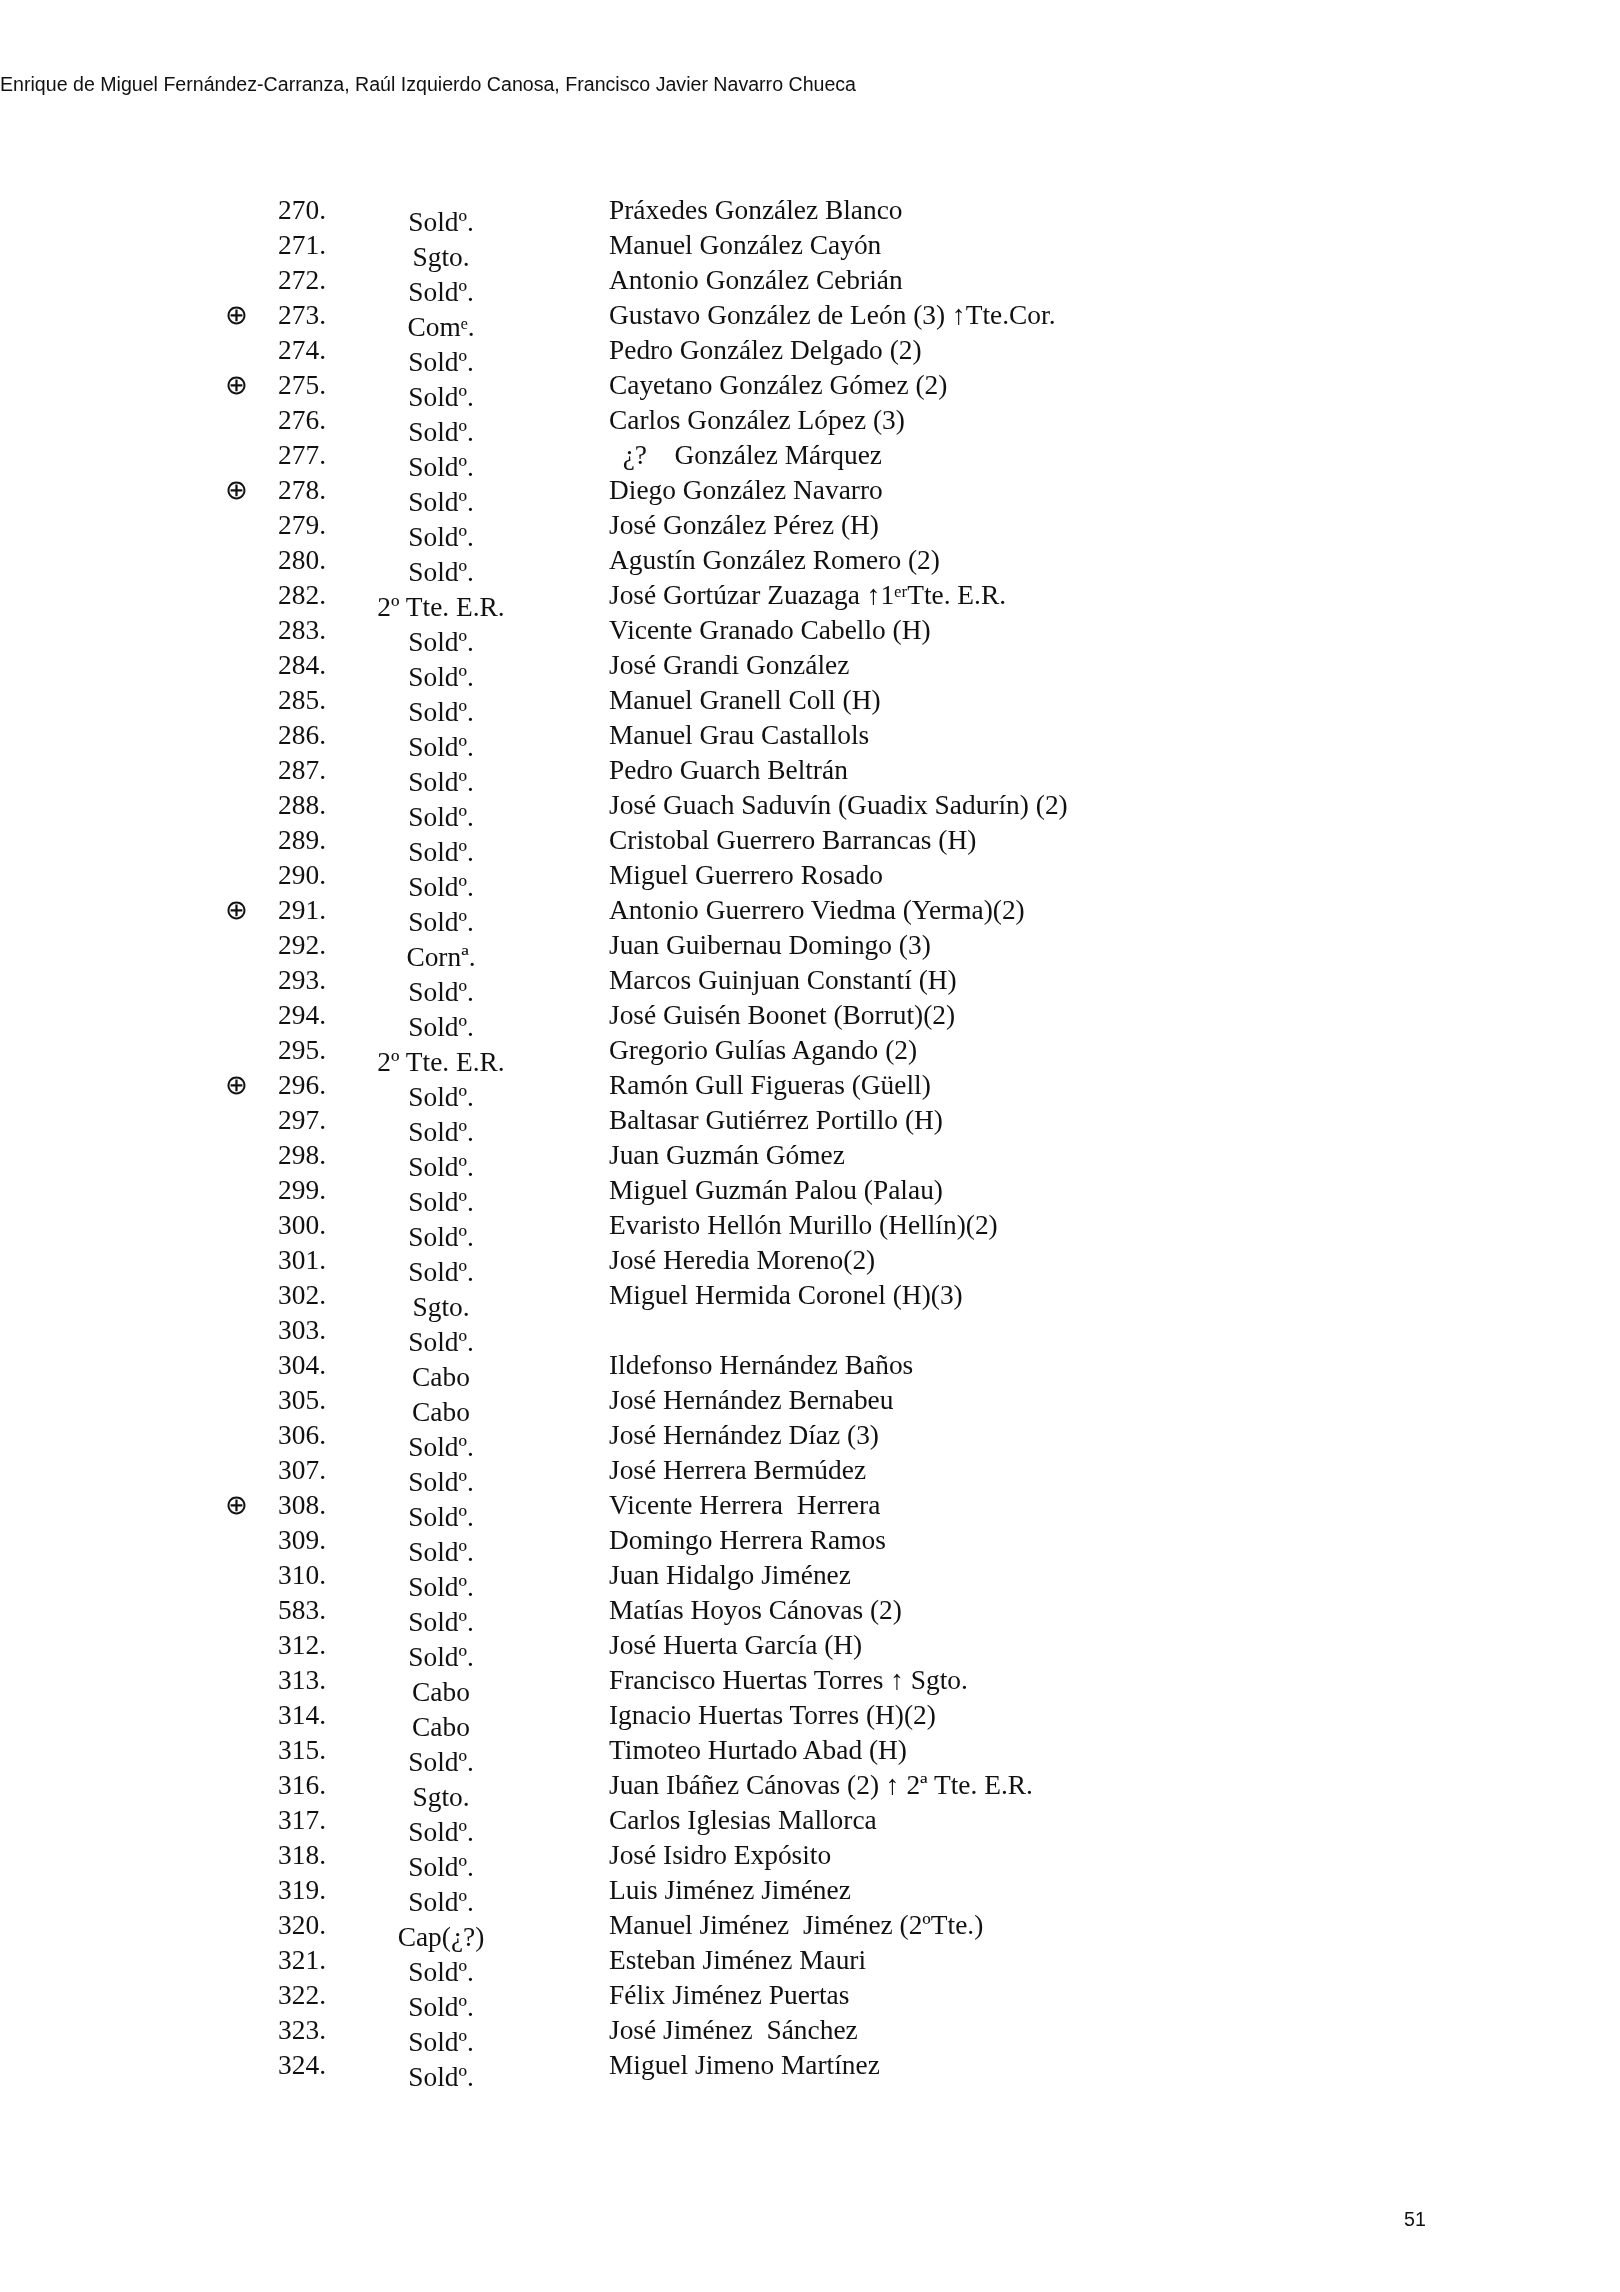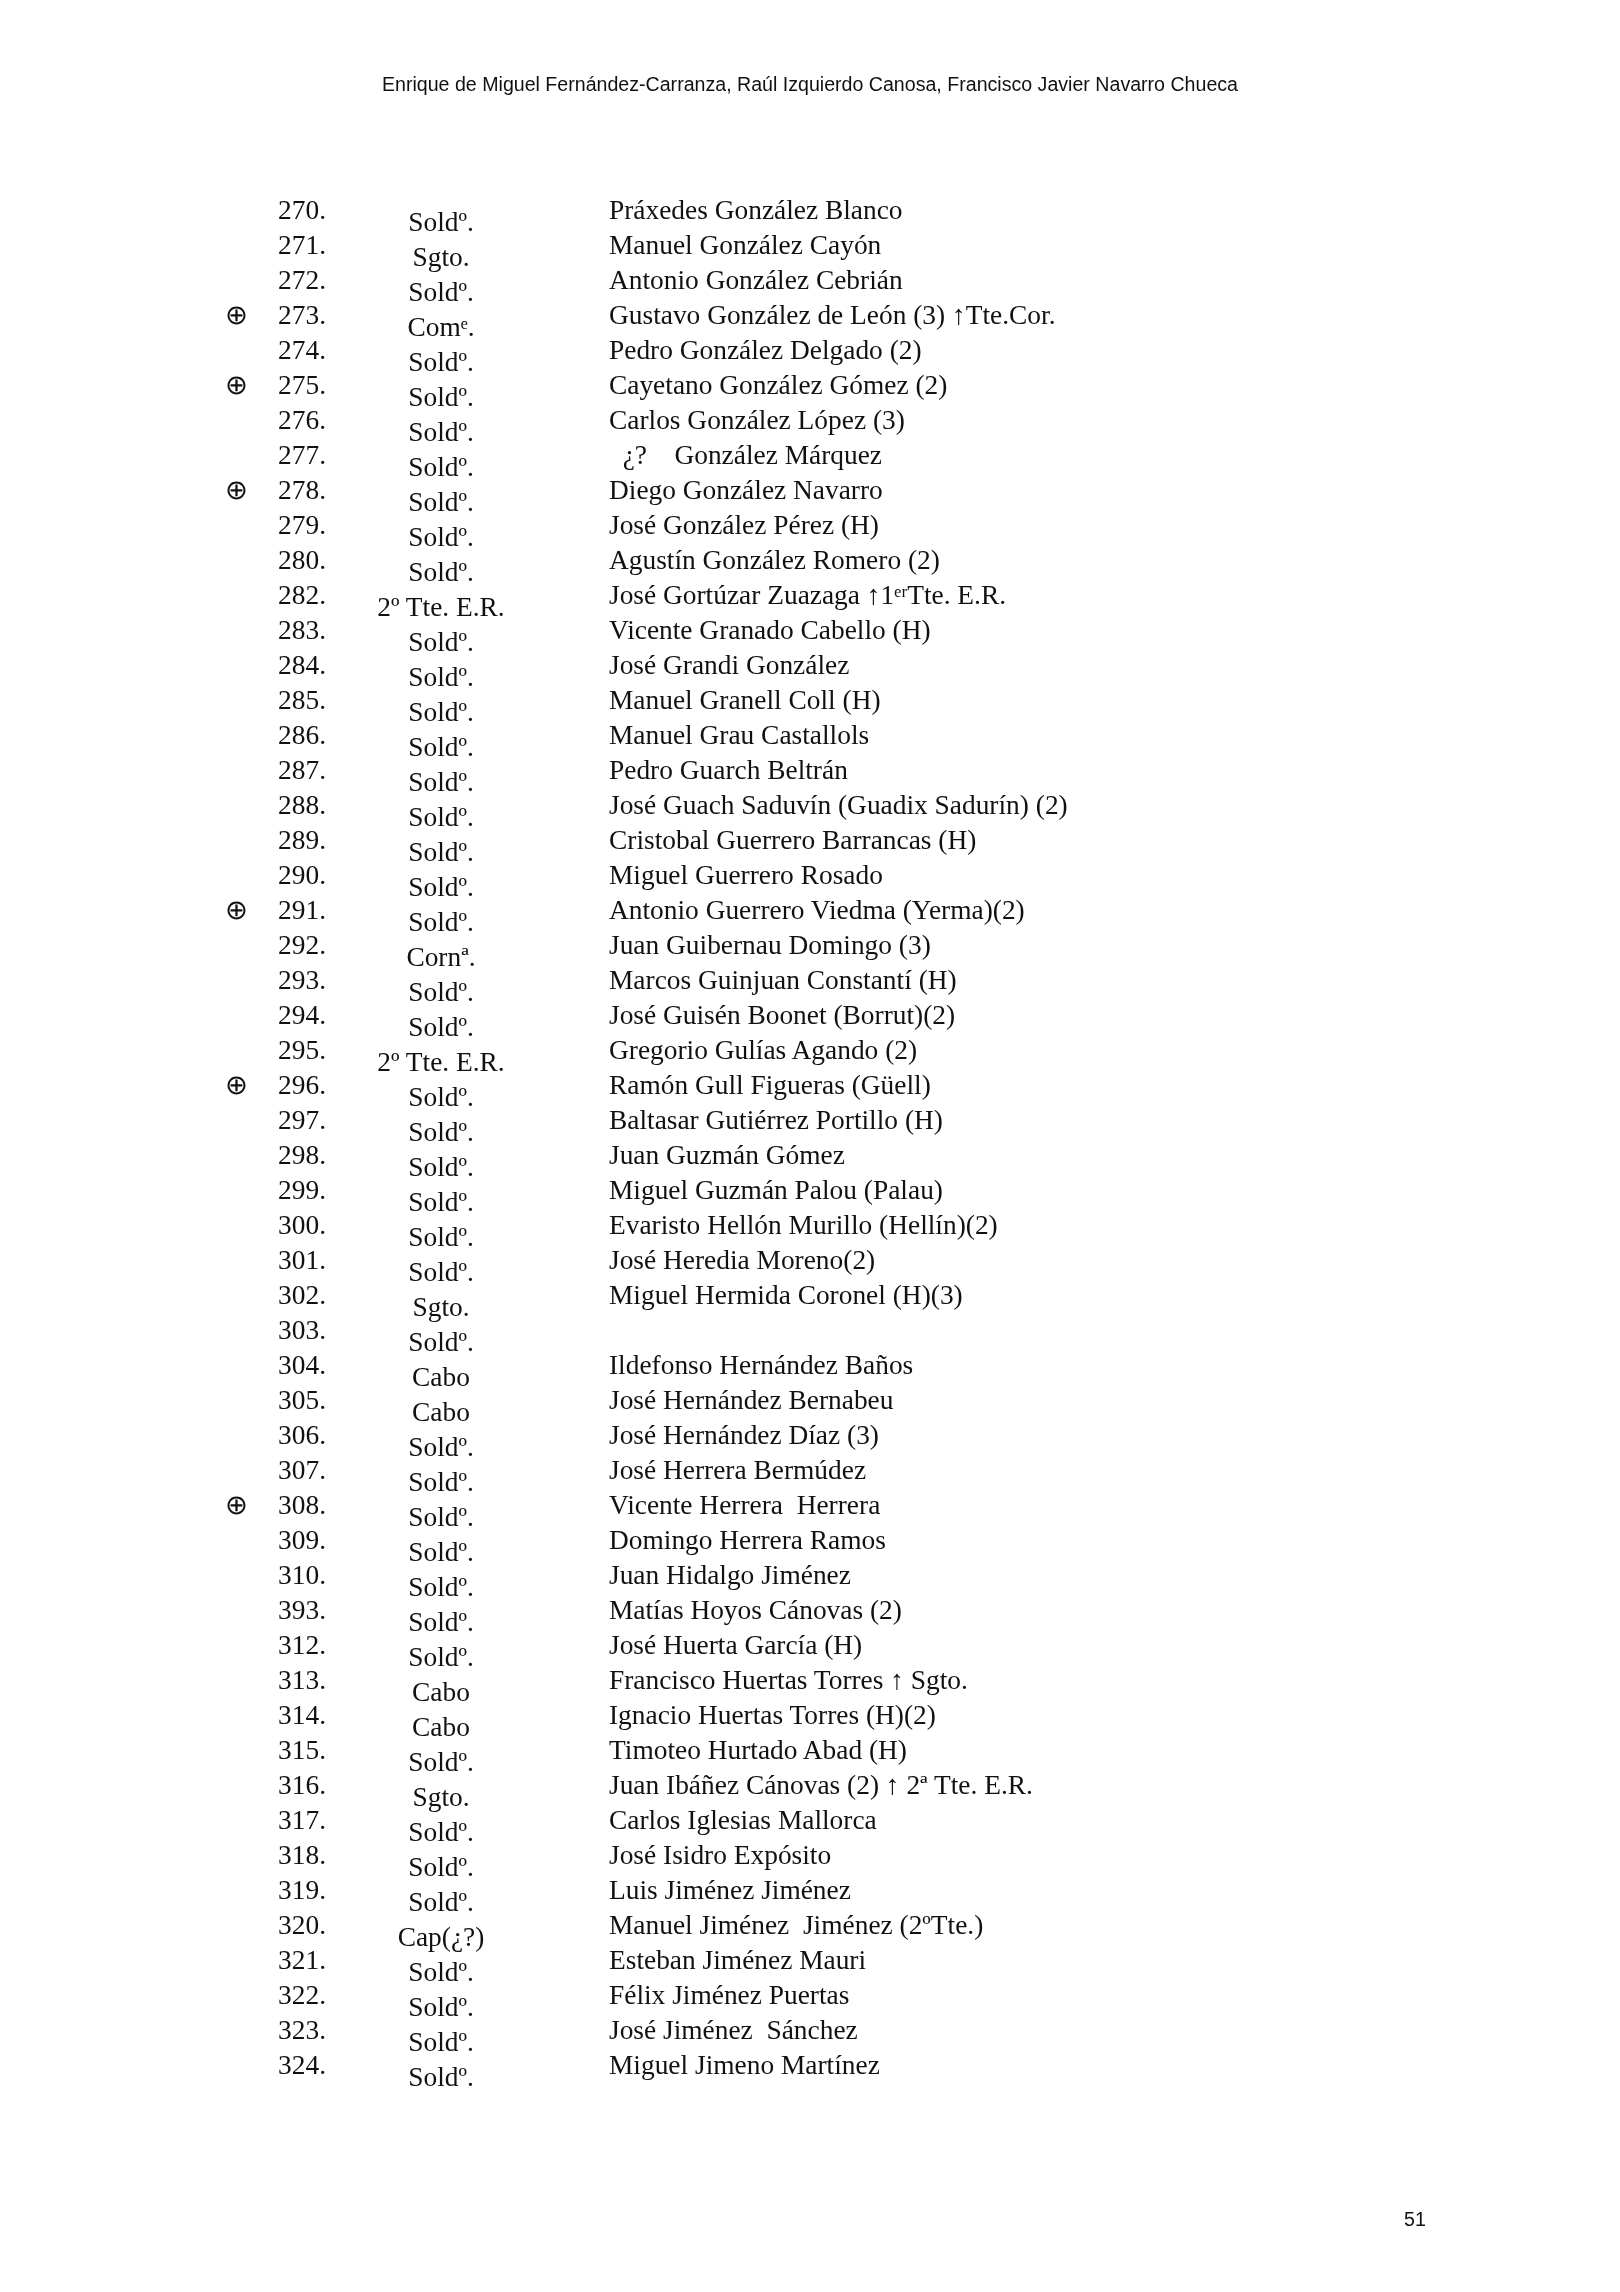--- a/index.html
+++ b/index.html
@@ -1,17 +1,17 @@
 <!DOCTYPE html>
 <html><head>
 <meta charset="utf-8">
 <style>
   html, body { margin:0; padding:0; background:#ffffff; }
   body { width:1620px; height:2293px; position:relative; overflow:hidden; color:#111; }
-  .header { position:absolute; top:73px; left:0; width:1620px; text-align:center;
+  .header { position:absolute; top:73px; left:0; width:1620px; 
     font-family:"Liberation Sans", sans-serif; font-size:19.6px; color:#111; }
   .list { position:absolute; top:193px; left:0; width:1620px; }
   .row { position:relative; height:35px; font-family:"Liberation Serif", serif; font-size:27.4px; line-height:34px; white-space:pre; }
   .mark { position:absolute; left:222px; width:29px; text-align:center; font-size:27.4px; }
   .num { position:absolute; left:265px; width:61px; text-align:right; }
   .rank { position:absolute; left:353px; width:176px; text-align:center;margin-top:12px; }
   .name { position:absolute; left:565px;margin-left:44px; }
   .pagenum { position:absolute; top:2208px; left:1404px; font-family:"Liberation Sans", sans-serif; font-size:19.6px;text-align:center; }
 </style>
 </head>
@@ -53,21 +53,21 @@
     <div class="row"><span class="mark"></span><span class="num">301.</span><span class="rank">Soldº.</span><span class="name">José Heredia Moreno(2)</span></div>
     <div class="row"><span class="mark"></span><span class="num">302.</span><span class="rank">Sgto.</span><span class="name">Miguel Hermida Coronel (H)(3)</span></div>
     <div class="row"><span class="mark"></span><span class="num">303.</span><span class="rank">Soldº.</span></div>
     <div class="row"><span class="mark"></span><span class="num">304.</span><span class="rank">Cabo</span><span class="name">Ildefonso Hernández Baños</span></div>
     <div class="row"><span class="mark"></span><span class="num">305.</span><span class="rank">Cabo</span><span class="name">José Hernández Bernabeu</span></div>
     <div class="row"><span class="mark"></span><span class="num">306.</span><span class="rank">Soldº.</span><span class="name">José Hernández Díaz (3)</span></div>
     <div class="row"><span class="mark"></span><span class="num">307.</span><span class="rank">Soldº.</span><span class="name">José Herrera Bermúdez</span></div>
     <div class="row"><span class="mark">⊕</span><span class="num">308.</span><span class="rank">Soldº.</span><span class="name">Vicente Herrera  Herrera</span></div>
     <div class="row"><span class="mark"></span><span class="num">309.</span><span class="rank">Soldº.</span><span class="name">Domingo Herrera Ramos</span></div>
     <div class="row"><span class="mark"></span><span class="num">310.</span><span class="rank">Soldº.</span><span class="name">Juan Hidalgo Jiménez</span></div>
-    <div class="row"><span class="mark"></span><span class="num">393.</span><span class="rank">Soldº.</span><span class="name">Matías Hoyos Cánovas (2)</span></div>
+    <div class="row"><span class="mark"></span><span class="num">583.</span><span class="rank">Soldº.</span><span class="name">Matías Hoyos Cánovas (2)</span></div>
     <div class="row"><span class="mark"></span><span class="num">312.</span><span class="rank">Soldº.</span><span class="name">José Huerta García (H)</span></div>
     <div class="row"><span class="mark"></span><span class="num">313.</span><span class="rank">Cabo</span><span class="name">Francisco Huertas Torres ↑ Sgto.</span></div>
     <div class="row"><span class="mark"></span><span class="num">314.</span><span class="rank">Cabo</span><span class="name">Ignacio Huertas Torres (H)(2)</span></div>
     <div class="row"><span class="mark"></span><span class="num">315.</span><span class="rank">Soldº.</span><span class="name">Timoteo Hurtado Abad (H)</span></div>
     <div class="row"><span class="mark"></span><span class="num">316.</span><span class="rank">Sgto.</span><span class="name">Juan Ibáñez Cánovas (2) ↑ 2ª Tte. E.R.</span></div>
     <div class="row"><span class="mark"></span><span class="num">317.</span><span class="rank">Soldº.</span><span class="name">Carlos Iglesias Mallorca</span></div>
     <div class="row"><span class="mark"></span><span class="num">318.</span><span class="rank">Soldº.</span><span class="name">José Isidro Expósito</span></div>
     <div class="row"><span class="mark"></span><span class="num">319.</span><span class="rank">Soldº.</span><span class="name">Luis Jiménez Jiménez</span></div>
     <div class="row"><span class="mark"></span><span class="num">320.</span><span class="rank">Cap(¿?)</span><span class="name">Manuel Jiménez  Jiménez (2ºTte.)</span></div>
     <div class="row"><span class="mark"></span><span class="num">321.</span><span class="rank">Soldº.</span><span class="name">Esteban Jiménez Mauri</span></div>

